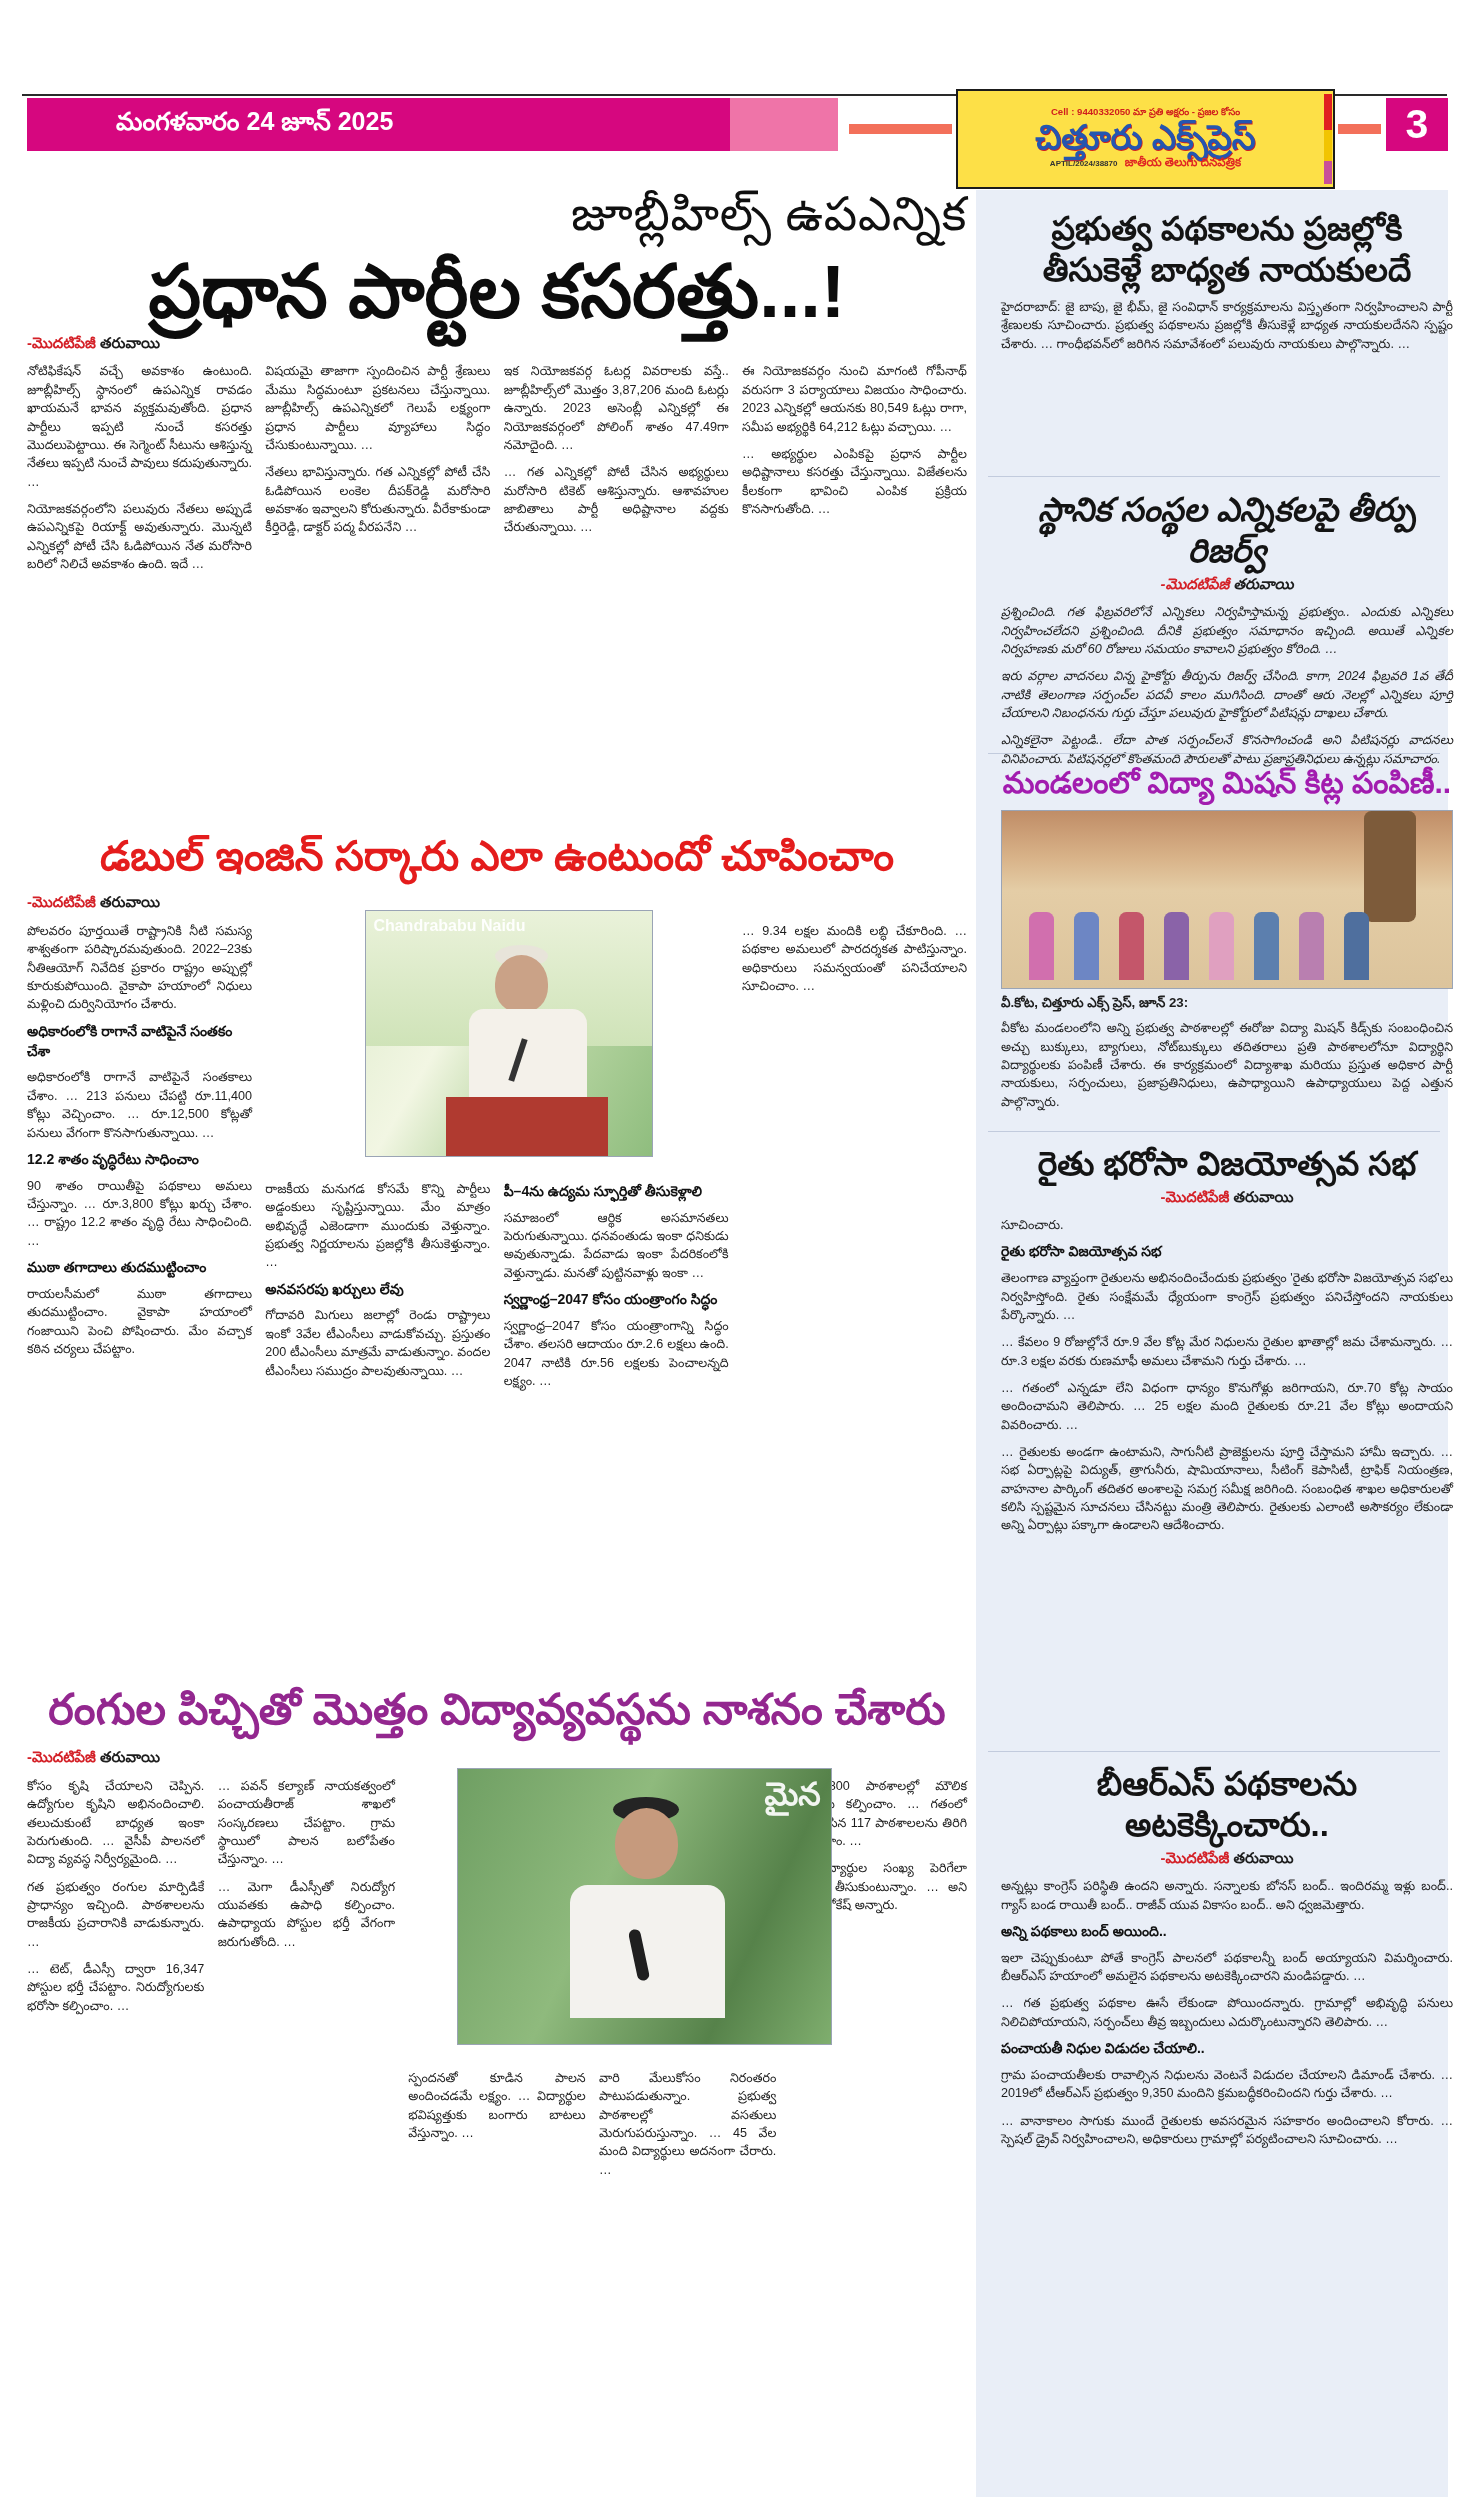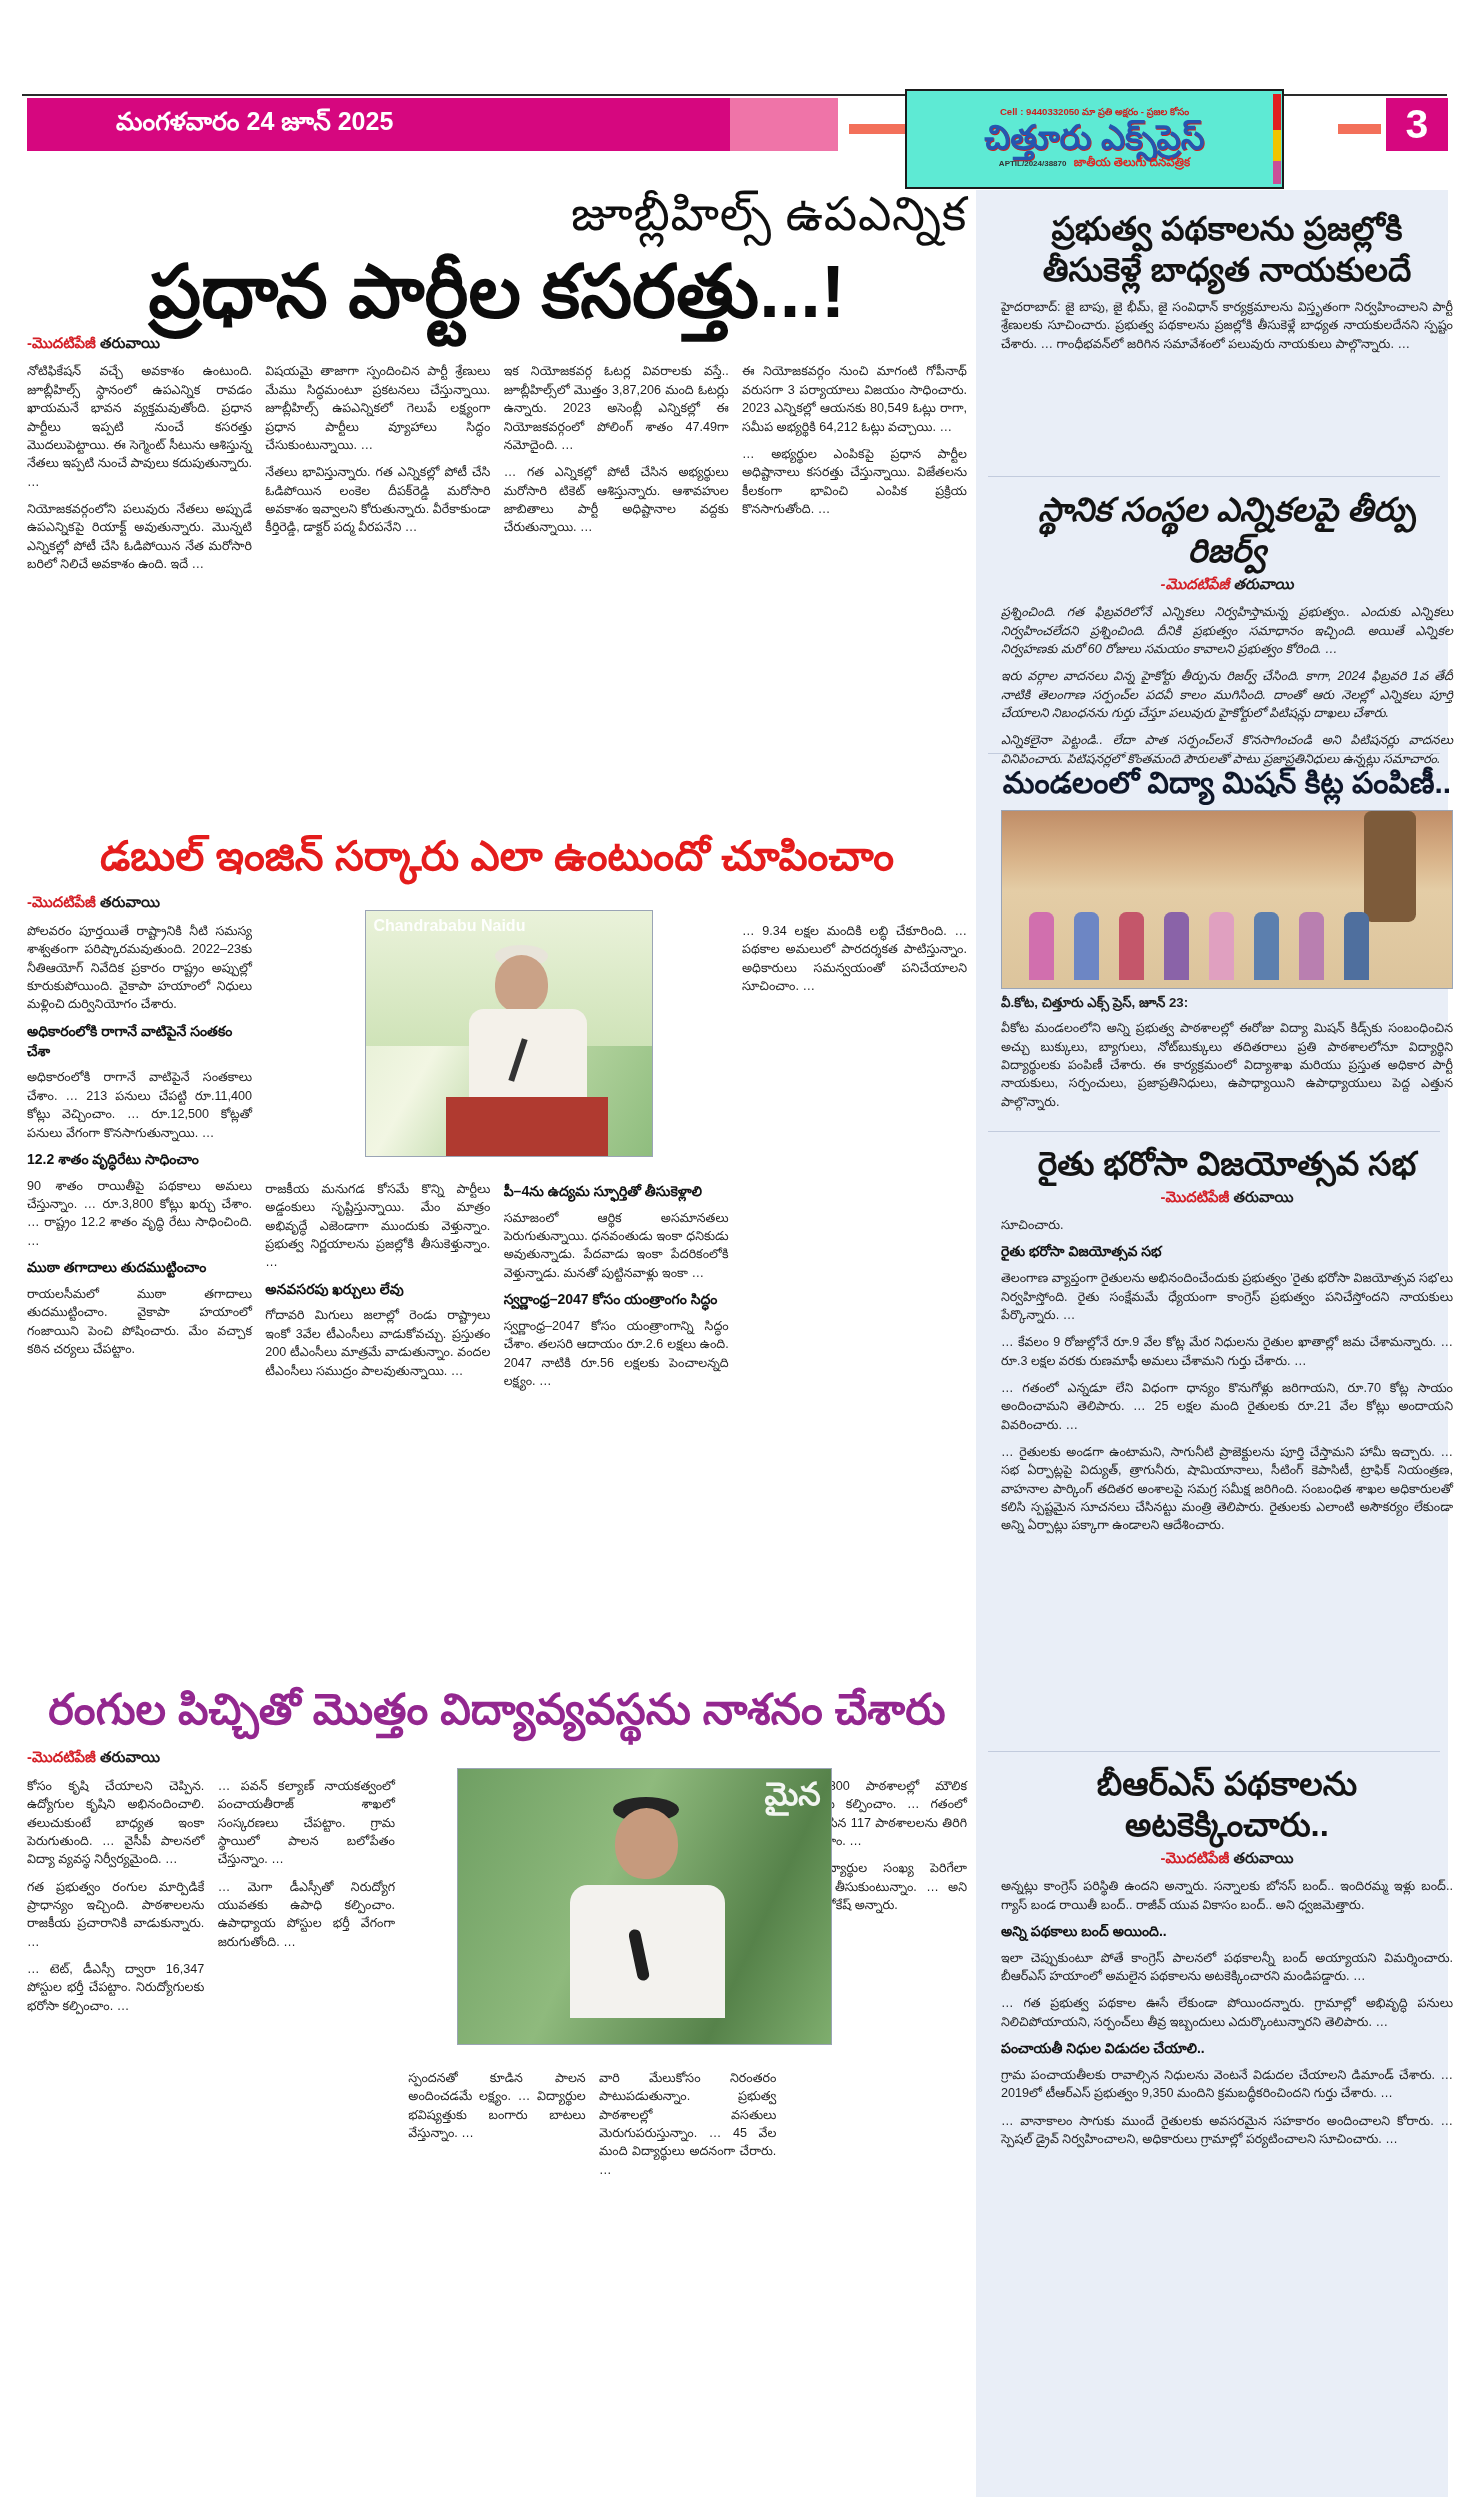--- a/index.html
+++ b/index.html
@@ -10,42 +10,42 @@
   }
   .abs{position:absolute;}
   
   .top-rule{left:22px;top:94px;width:1425px;height:2.2px;background:#2a2a2a;}
   .date-strip{left:27px;top:98px;width:703px;height:53px;background:#d6077f;display:flex;align-items:center;}
   .date-strip span{color:#fff;font-weight:bold;font-size:25px;padding-left:89px;}
   .pink-block{left:730px;top:98px;width:108px;height:53px;background:#ef74a8;}
   .dash{background:#f3705a;height:10.3px;top:124px;}
   .dash-l{left:849px;width:103px;}
   .dash-r{left:1338px;width:43px;}
-  .logo-box{left:905px;top:89px;width:375px;height:96px;background:#5eead4;border:2.2px solid #1b1b1b;
+  .logo-box{left:956px;top:89px;width:375px;height:96px;background:#fde047;border:2.2px solid #1b1b1b;
     display:flex;flex-direction:column;align-items:center;justify-content:center;overflow:hidden;}
   .logo-contact{font-size:9.6px;color:#d01d1d;font-weight:bold;white-space:nowrap;}
   .logo-title{font-size:34px;line-height:1.05;font-weight:900;color:#2456b0;text-shadow:0.7px 0.7px 0 #d02020;white-space:nowrap;}
   .logo-bottom{display:flex;align-items:center;gap:7.4px;}
   .logo-reg{font-size:8px;color:#333;font-weight:bold;}
   .logo-tagline{font-size:11.8px;color:#e02724;font-weight:bold;}
   .logo-stripe{position:absolute;right:1.5px;top:3px;bottom:3px;width:7.4px;
     background:linear-gradient(#e02020 0 40%,#f2c400 40% 75%,#c94f98 75% 100%);}
   .pageno-box{left:1386px;top:98px;width:62px;height:53px;background:#d6077f;display:flex;align-items:center;justify-content:center;}
   .pageno-box span{color:#fff;font-size:41px;font-weight:900;}
   
   .sidebar-bg{left:976px;top:190px;width:472px;height:2307px;background:#e9eef7;}
   .side-art{position:absolute;left:988px;width:452px;margin-left:13px;}
   .side-sep{position:absolute;left:988px;width:452px;height:0.7px;background:#c2cbdd;}
   
   .kicker{font-size:47px;font-weight:400;color:#101010;text-align:right;letter-spacing:0.7px;}
   .main-headline{font-size:74px;font-weight:900;color:#0c0c0c;text-align:center;line-height:1.05;}
   .red-headline{font-size:41px;font-weight:900;color:#e41c1c;text-align:center;}
   .purple-headline{font-size:43px;font-weight:900;color:#93278f;text-align:center;}
   .side-headline{font-size:33px;font-weight:900;color:#141414;text-align:center;line-height:1.25;}
-  .side-headline.purple{color:#0f172a;font-size:30px;}
+  .side-headline.purple{color:#a21caf;font-size:30px;}
   .cont{font-size:14.8px;font-weight:bold;margin:4.4px 0 7.4px 0;}
   .cont .r{color:#d42027;}
   .cont.center{text-align:center;}
   .cols{display:flex;gap:13.3px;align-items:flex-start;}
   .col{flex:1;min-width:0;}
   .bodytext{font-size:12.6px;line-height:1.46;text-align:justify;margin:0 0 8.9px 0;}
   .subhead{font-size:14px;font-weight:bold;margin:3px 0 5.9px 0;color:#111;}
   .dateline{font-size:13.3px;font-weight:bold;margin:5.9px 0;}
   .sp{width:100%;}
   

